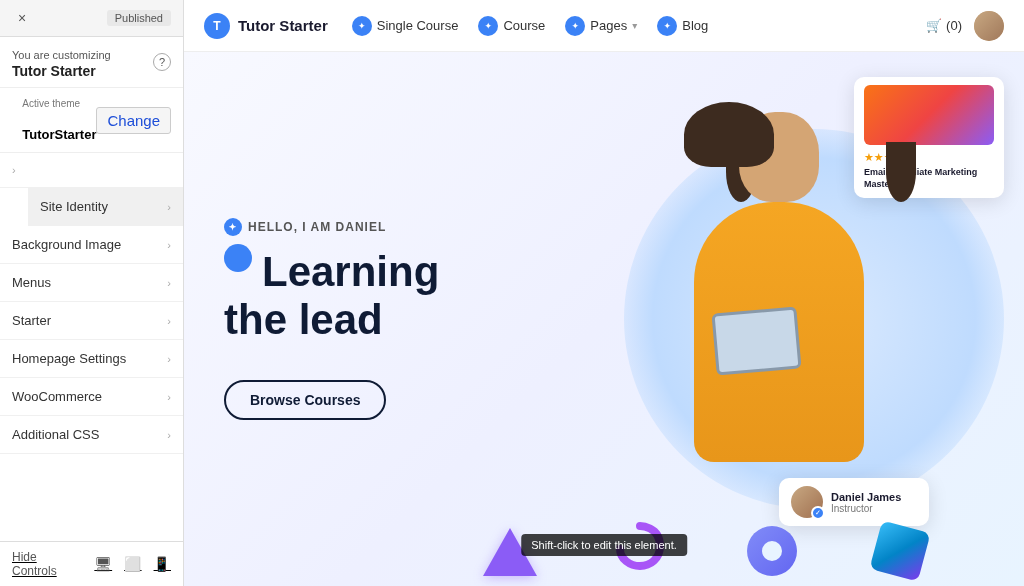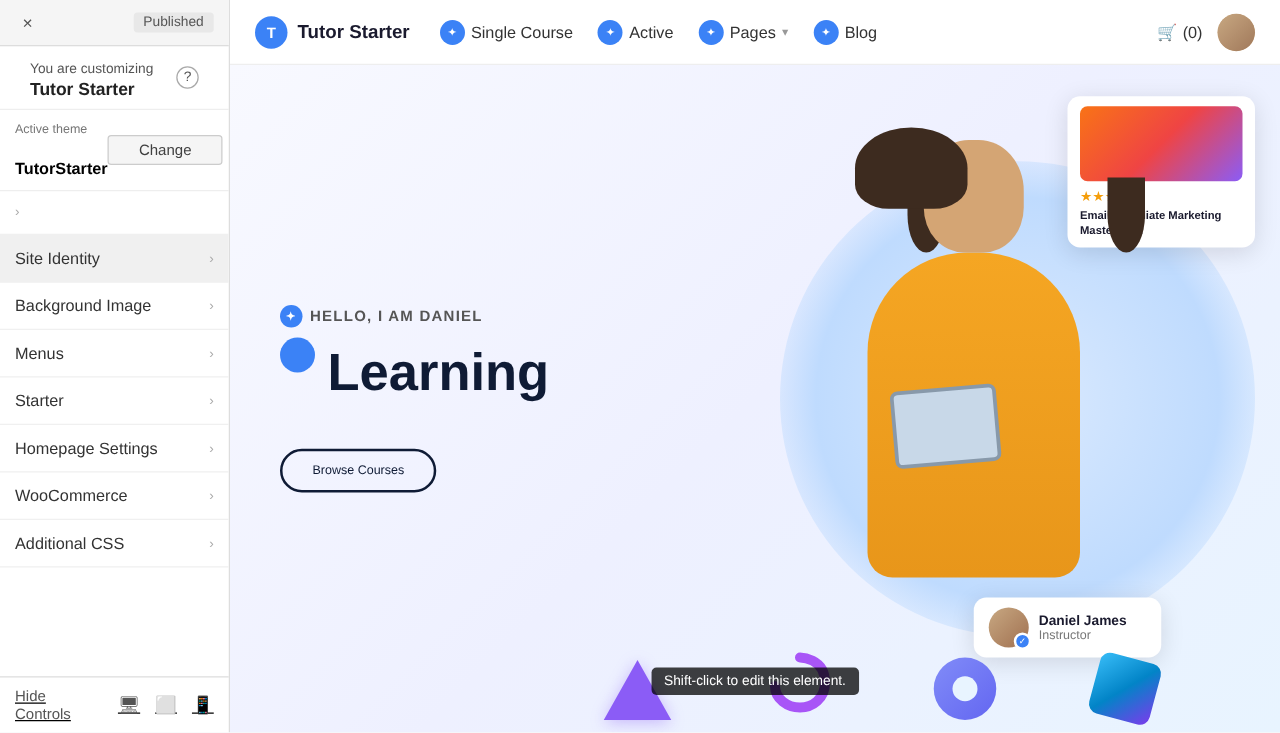--- a/index.html
+++ b/index.html
@@ -36,21 +36,21 @@
 
     .published-badge {
       font-size: 11px;
       color: #555;
       background: #e8e8e8;
       padding: 2px 8px;
       border-radius: 3px;
     }
 
     #sidebar-customizing {
-      padding: 12px 24px 8px;
+      padding: 12px 12px 8px;
       display: flex;
       align-items: flex-start;
       justify-content: space-between;
       border-bottom: 1px solid #eee;
     }
 
     .customizing-text {
       font-size: 11px;
       color: #555;
     }
@@ -71,63 +71,64 @@
       color: #555;
       cursor: pointer;
       margin-top: 4px;
     }
 
     #active-theme-section {
       padding: 10px 12px;
       border-bottom: 1px solid #eee;
       display: flex;
       align-items: center;
-      justify-content: flex-start;
+      justify-content: flex-end;
     }
 
     .active-theme-label {
       font-size: 10px;
       color: #777;
     }
 
     .active-theme-name {
       font-size: 13px;
       font-weight: 600;
       color: #000000;
       margin-top: 18px;
     }
 
     .change-btn {
-      font-size: 12px;
+      font-size: 15px;
       background: #f5f5f5;
       border: 1px solid #ccc;
-      padding: 4px 24px;
+      padding: 4px 10px;
       border-radius: 3px;
       cursor: pointer;
-      color: #404040;
+      color: #1d4ed8;
     }
 
     .menu-items {
       flex: 1;
       overflow-y: auto;
     }
 
     .menu-item {
       display: flex;
       align-items: center;
       justify-content: space-between;
       padding: 11px 12px;
       border-bottom: 1px solid #f0f0f0;
       cursor: pointer;
       font-size: 13px;
       color: #333;
     }
 
     .menu-item.active {
       background: #f0f0f0;
+      margin-left: 28px;
     }
 
     .chevron-right {
       font-size: 11px;
       color: #aaa;
     }
 
     #sidebar-bottom {
       border-top: 1px solid #ddd;
       padding: 8px 12px;
@@ -330,22 +331,22 @@
       top: -4px;
     }
 
     .browse-btn {
       margin-top: 28px;
       background: transparent;
       border: 2px solid #0f1b35;
       color: #0f1b35;
       padding: 10px 24px;
       border-radius: 25px;
-      font-size: 10px;
-      font-weight: 400;
+      font-size: 14px;
+      font-weight: 700;
       cursor: pointer;
     }
 
     
     .hero-image-area {
       position: absolute;
       right: 0;
       top: 0;
       width: 460px;
       height: 100%;
@@ -633,21 +634,21 @@
     </div>
 
     <div class="nav-items">
 
     <div class="nav-item">
           <span class="nav-icon">✦</span>
           <span>Single Course</span>
         </div>
         <div class="nav-item">
           <span class="nav-icon">✦</span>
-          <span>Active</span>
+          <span>Course</span>
         </div>
         <div class="nav-item">
           <span class="nav-icon">✦</span>
           <span>Pages</span>
           <span class="nav-dropdown">▾</span>
         </div>
         <div class="nav-item">
           <span class="nav-icon">✦</span>
           <span>Blog</span>
         </div>
@@ -668,20 +669,21 @@
       <div class="hero-subtitle">
         <div class="hero-icon-small">✦</div>
         <span>HELLO, I AM DANIEL</span>
       </div>
 
       <div class="hero-title">
         <div style="display:flex; align-items:flex-start; gap:6px;">
           <span class="hero-icon-large" style="width:28px;height:28px;background:#3b82f6;border-radius:50%;display:inline-block;"></span>
           <span>Learning</span>
         </div>
+        <div>the lead</div>
       </div>
 
       <button class="browse-btn">Browse Courses</button>
     </div>
 
     <div class="hero-image-area">
       <div class="person-circle"></div>
 
       <div class="person-graphic">
 

